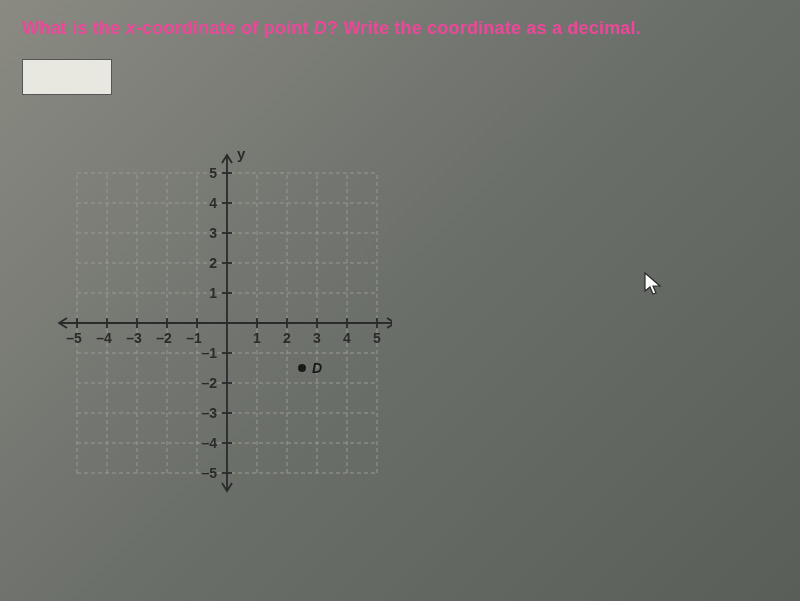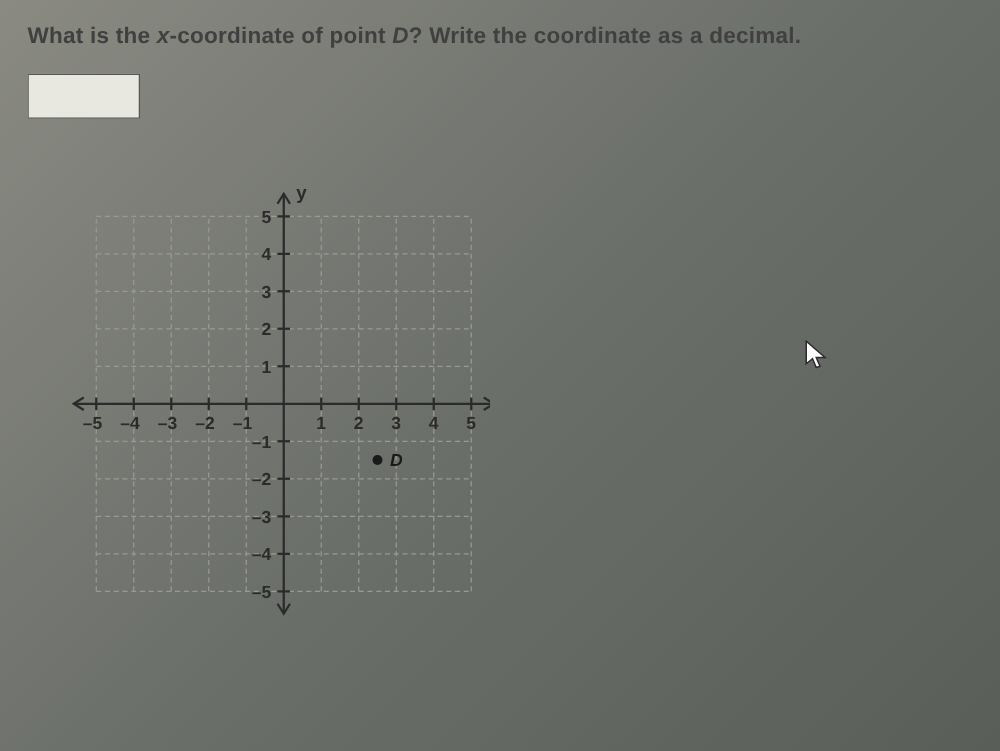--- a/index.html
+++ b/index.html
@@ -6,21 +6,21 @@
   html, body { width: 800px; height: 601px; overflow: hidden; }
   body {
     background: linear-gradient(135deg, #8a8a82 0%, #6b6f6a 50%, #5a5e58 100%);
     font-family: Arial, sans-serif;
     padding: 18px 22px;
     position: relative;
   }
   .question {
     font-size: 18px;
     font-weight: bold;
-    color: #404040;
+    color: #ec4899;
     margin-bottom: 20px;
     letter-spacing: 0.2px;
   }
   .question .var { font-style: italic; }
   .answer-box {
     width: 90px;
     height: 36px;
     background: #e8e8e0;
     border: 1px solid #555;
     border-radius: 0;

